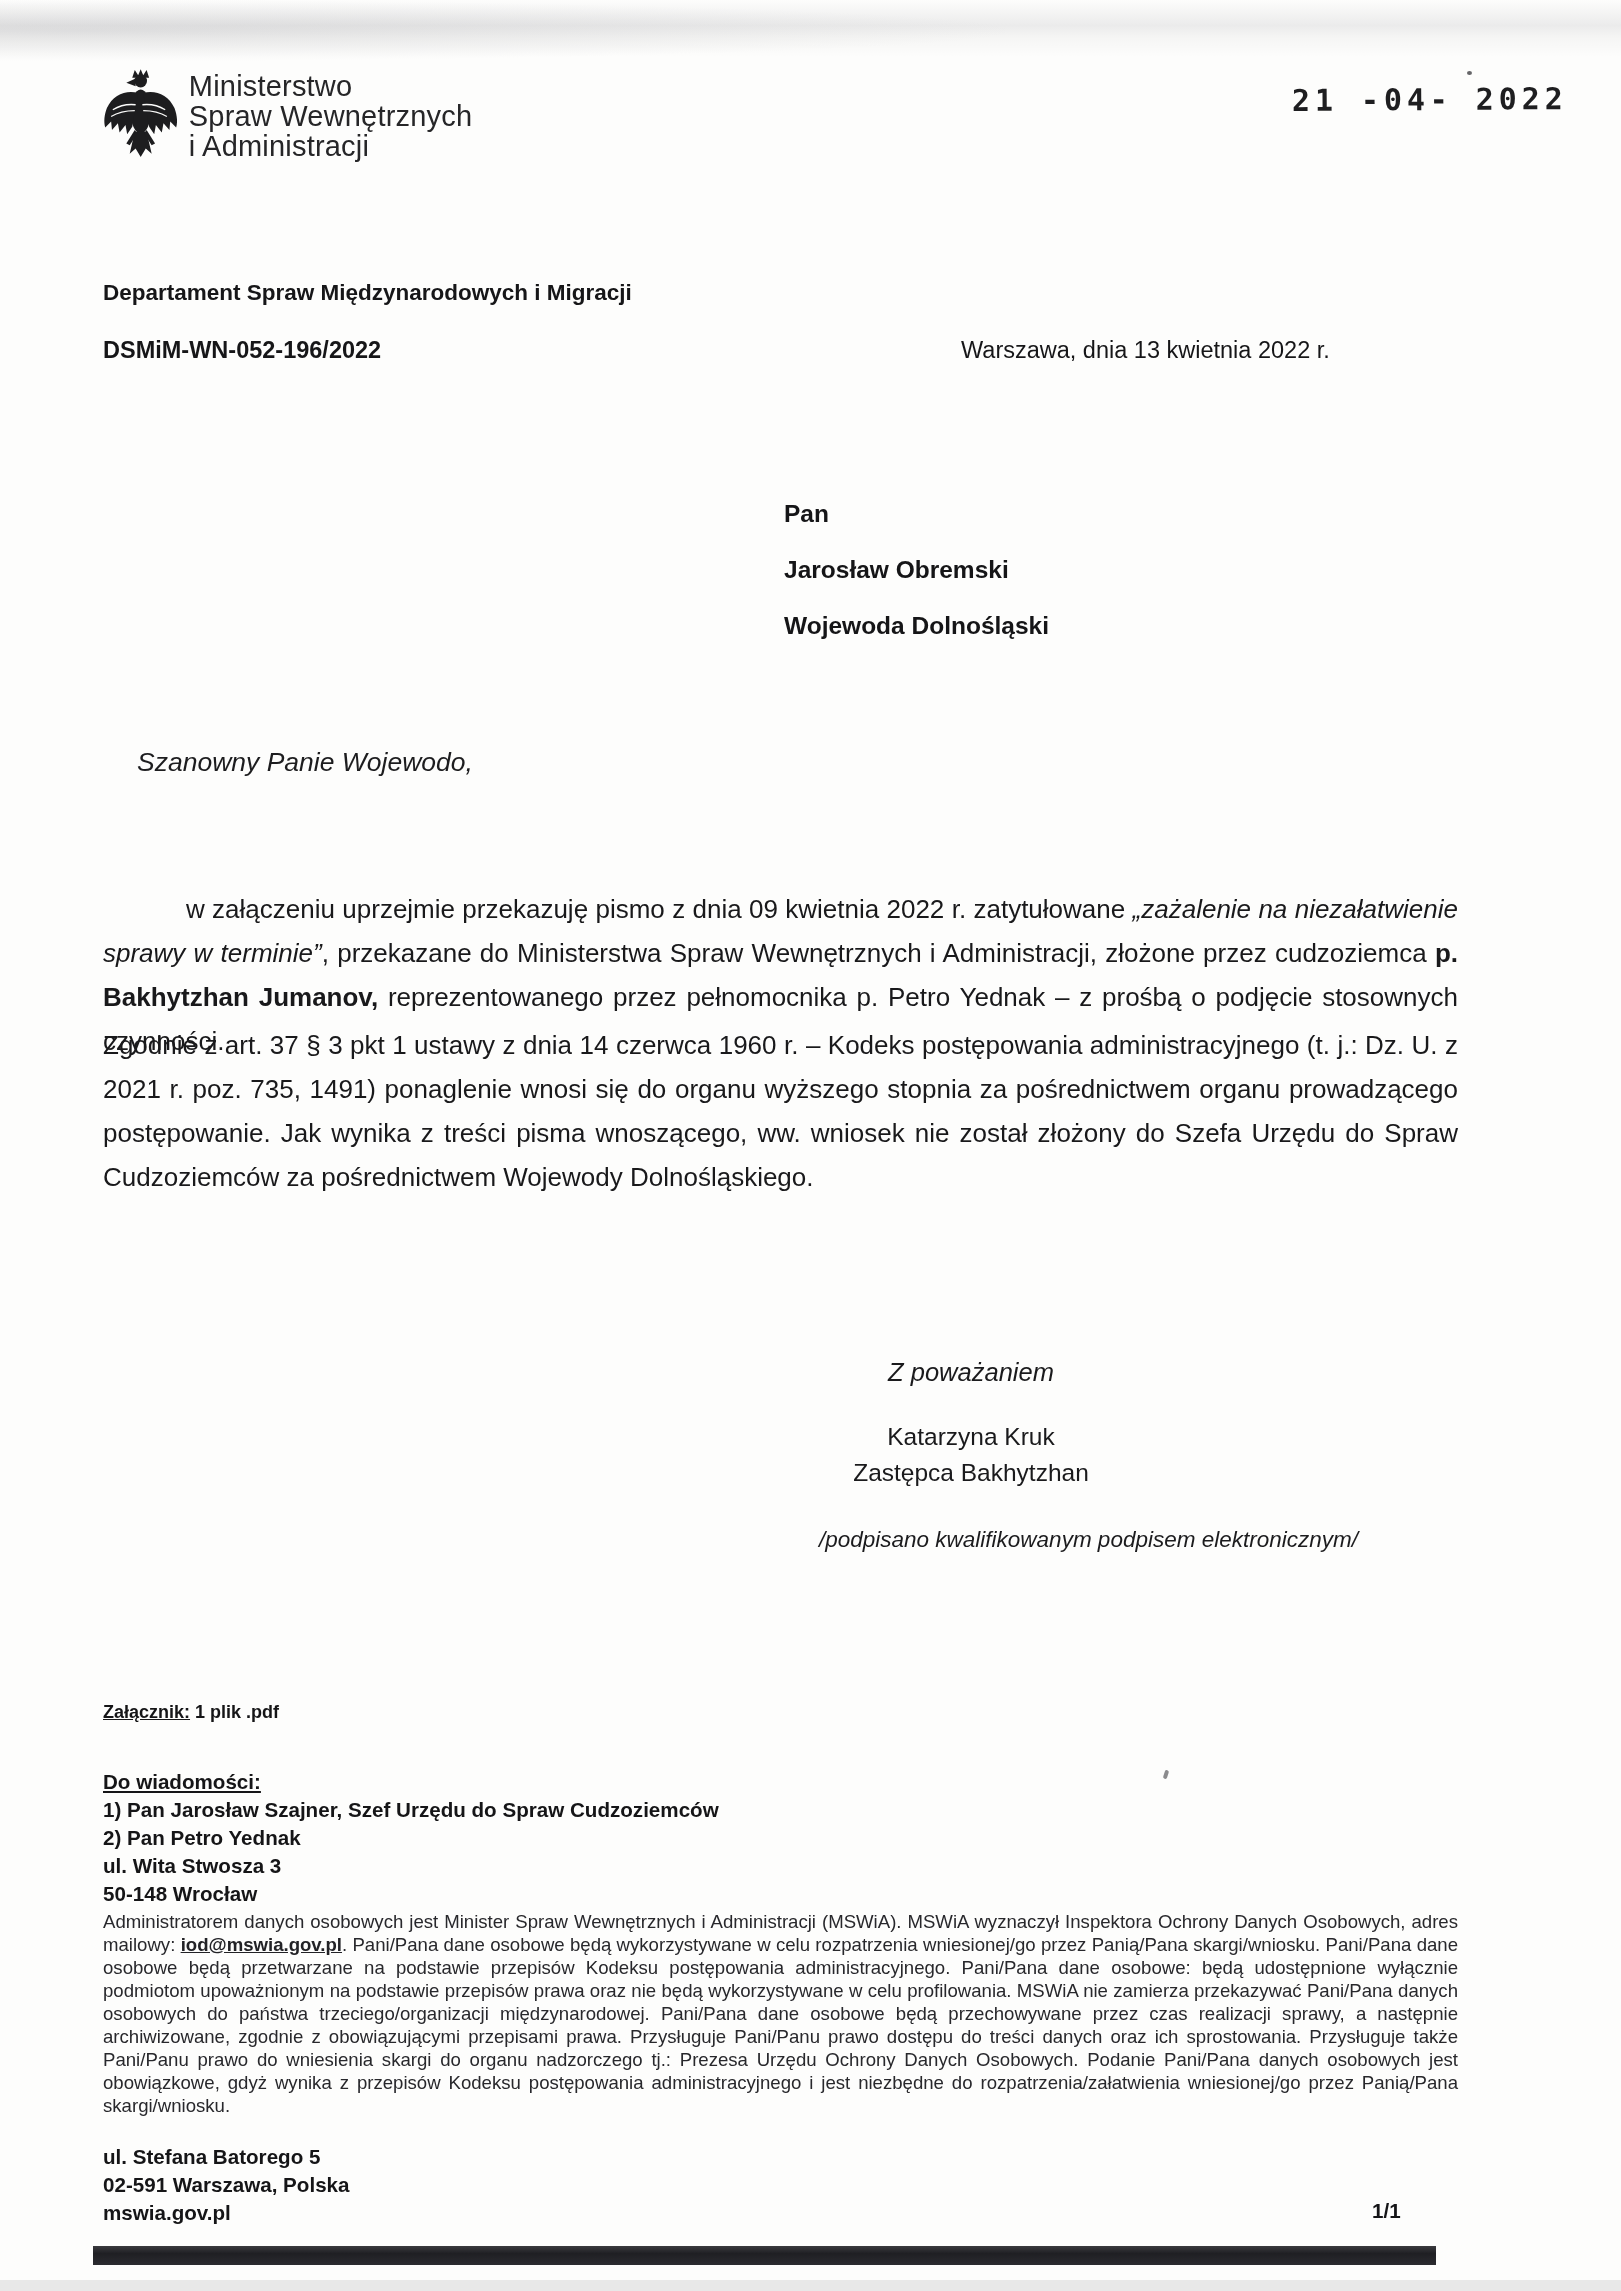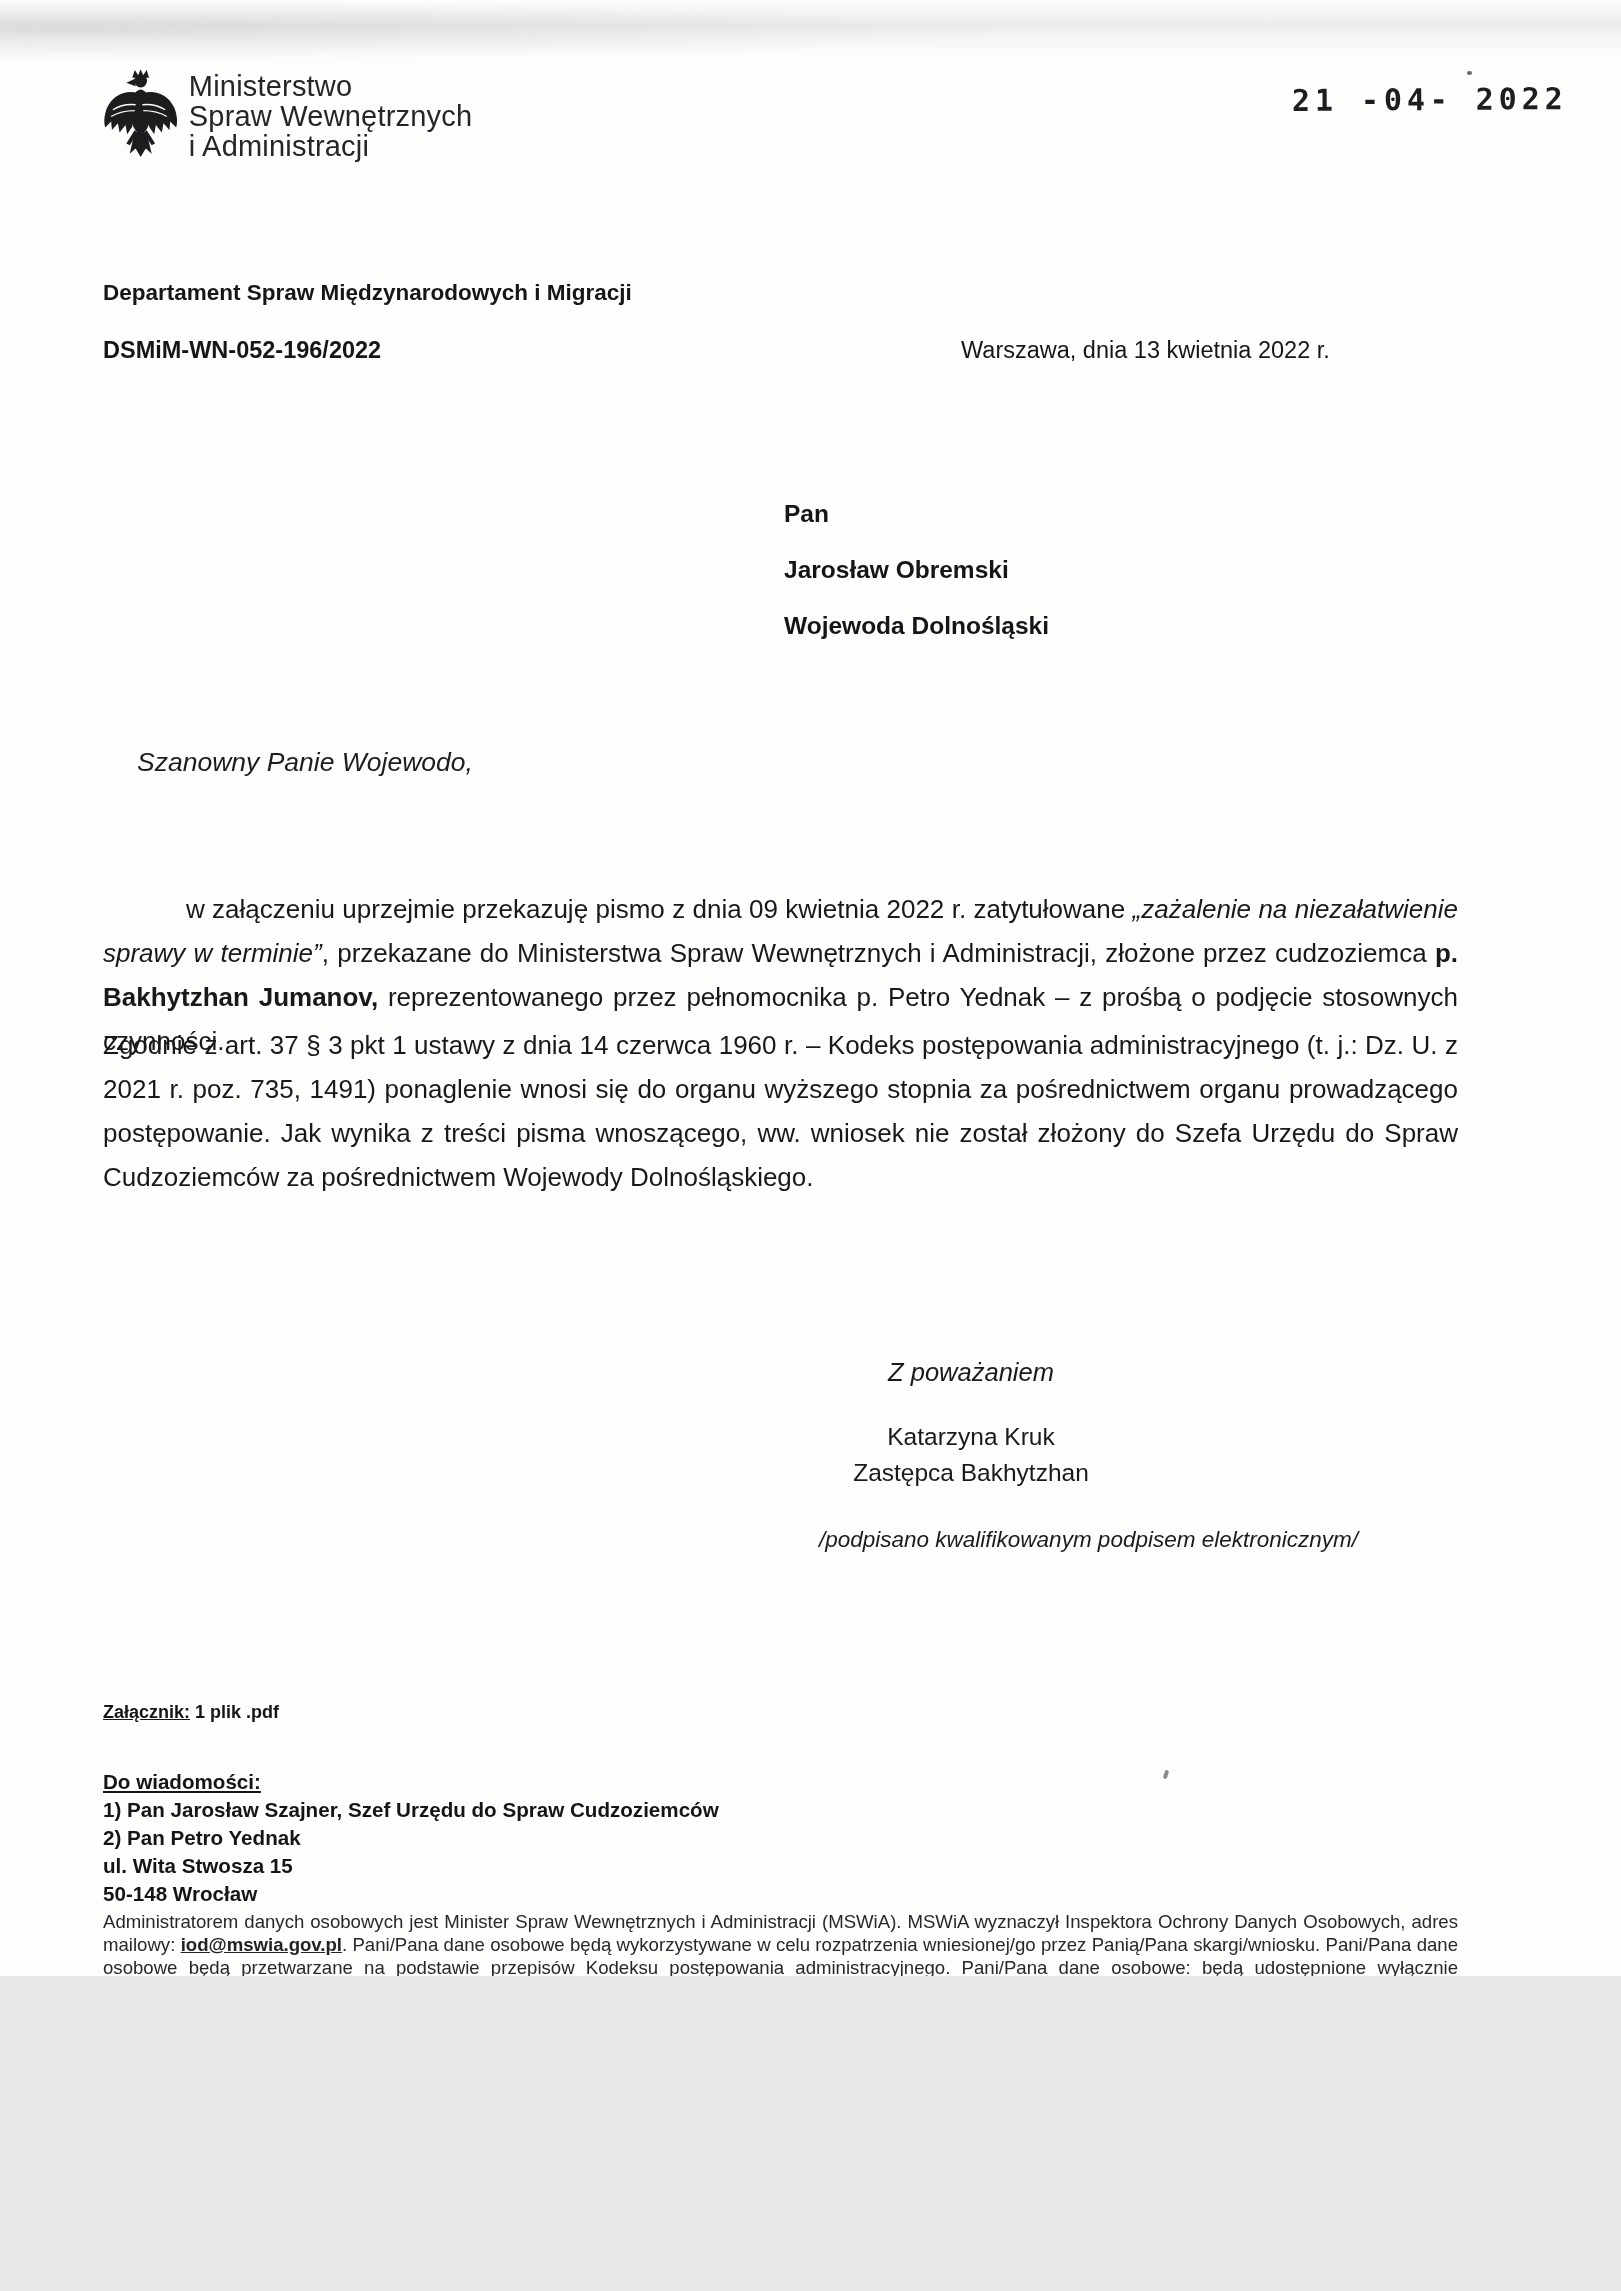--- a/index.html
+++ b/index.html
@@ -1,18 +1,18 @@
 <!DOCTYPE html>
 <html><head>
 <meta charset="utf-8">
 <style>
   html,body { margin:0; padding:0; background:#e8e8e8; }
   .page {
     position:relative;
-    width:1621px; height:1976px;
+    width:1621px; height:2280px;
     margin:0 auto;
     background:#fdfdfc;
     font-family:"Liberation Sans", sans-serif;
     color:#1b1b1d;
     overflow:hidden;
   }
   
   .fold-band-1 {
     position:absolute; left:0; top:1122; width:100%; height:57px;
     background:linear-gradient(180deg, rgba(0,0,0,0) 0%, rgba(115,115,122,0.13) 45%, rgba(0,0,0,0.03) 65%, rgba(0,0,0,0) 100%);
@@ -129,21 +129,21 @@
     <div class="sig-title">Zastępca Bakhytzhan</div>
   </div>
   <div class="esign-note">/podpisano kwalifikowanym podpisem elektronicznym/</div>
 
   <div class="attachment"><span class="underlined">Załącznik:</span><span> 1 plik .pdf</span></div>
 
   <div class="cc-block">
     <div class="underlined">Do wiadomości:</div>
     <div>1) Pan Jarosław Szajner, Szef Urzędu do Spraw Cudzoziemców</div>
     <div>2) Pan Petro Yednak</div>
-    <div>ul. Wita Stwosza 15</div>
+    <div>ul. Wita Stwosza 3</div>
     <div>50-148 Wrocław</div>
   </div>
 
   <p class="gdpr"><span>Administratorem danych osobowych jest Minister Spraw Wewnętrznych i Administracji (MSWiA). MSWiA wyznaczył Inspektora Ochrony Danych Osobowych, adres mailowy: </span><span class="email">iod@mswia.gov.pl</span><span>. Pani/Pana dane osobowe będą wykorzystywane w celu rozpatrzenia wniesionej/go przez Panią/Pana skargi/wniosku. Pani/Pana dane osobowe będą przetwarzane na podstawie przepisów Kodeksu postępowania administracyjnego. Pani/Pana dane osobowe: będą udostępnione wyłącznie podmiotom upoważnionym na podstawie przepisów prawa oraz nie będą wykorzystywane w celu profilowania. MSWiA nie zamierza przekazywać Pani/Pana danych osobowych do państwa trzeciego/organizacji międzynarodowej. Pani/Pana dane osobowe będą przechowywane przez czas realizacji sprawy, a następnie archiwizowane, zgodnie z obowiązującymi przepisami prawa. Przysługuje Pani/Panu prawo dostępu do treści danych oraz ich sprostowania. Przysługuje także Pani/Panu prawo do wniesienia skargi do organu nadzorczego tj.: Prezesa Urzędu Ochrony Danych Osobowych. Podanie Pani/Pana danych osobowych jest obowiązkowe, gdyż wynika z przepisów Kodeksu postępowania administracyjnego i jest niezbędne do rozpatrzenia/załatwienia wniesionej/go przez Panią/Pana skargi/wniosku.</span></p>
 
   <div class="footer-address">
     <div>ul. Stefana Batorego 5</div>
     <div>02-591 Warszawa, Polska</div>
     <div>mswia.gov.pl</div>
   </div>

